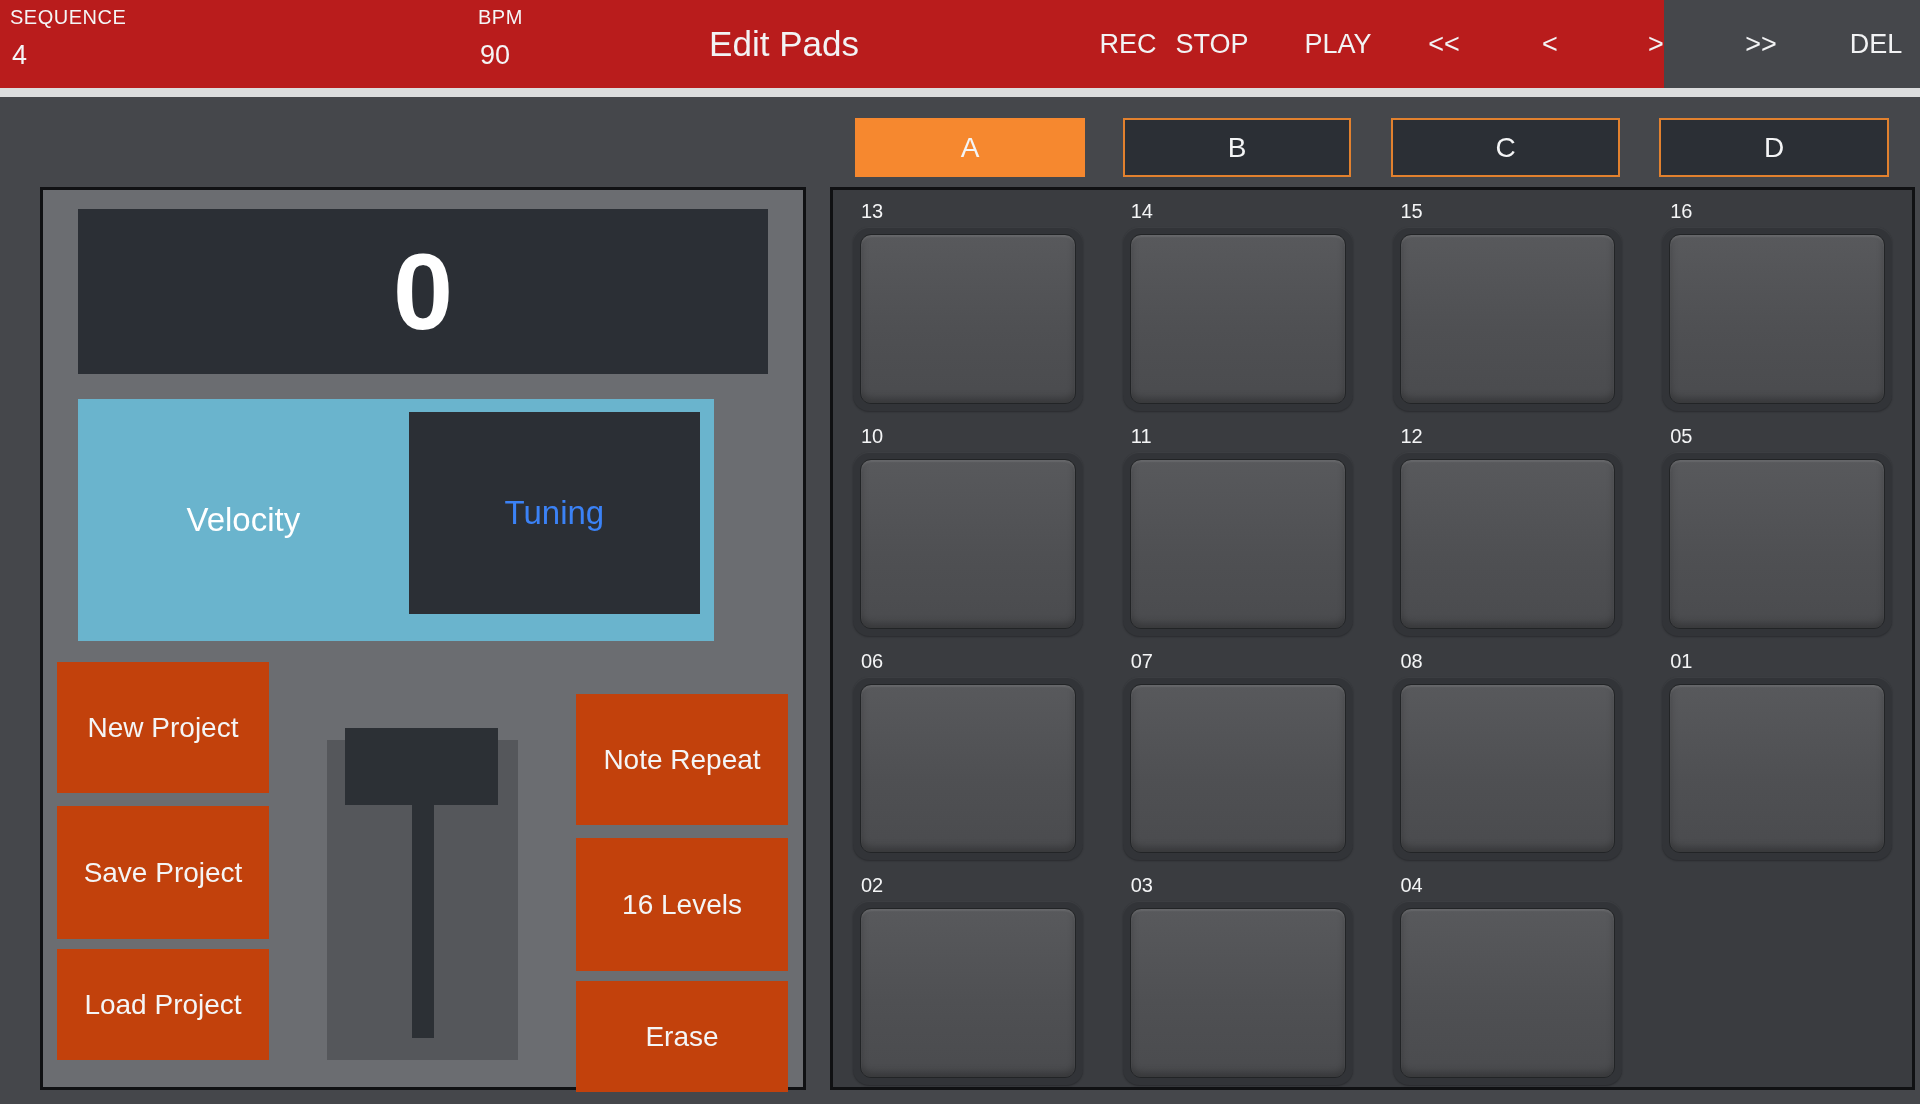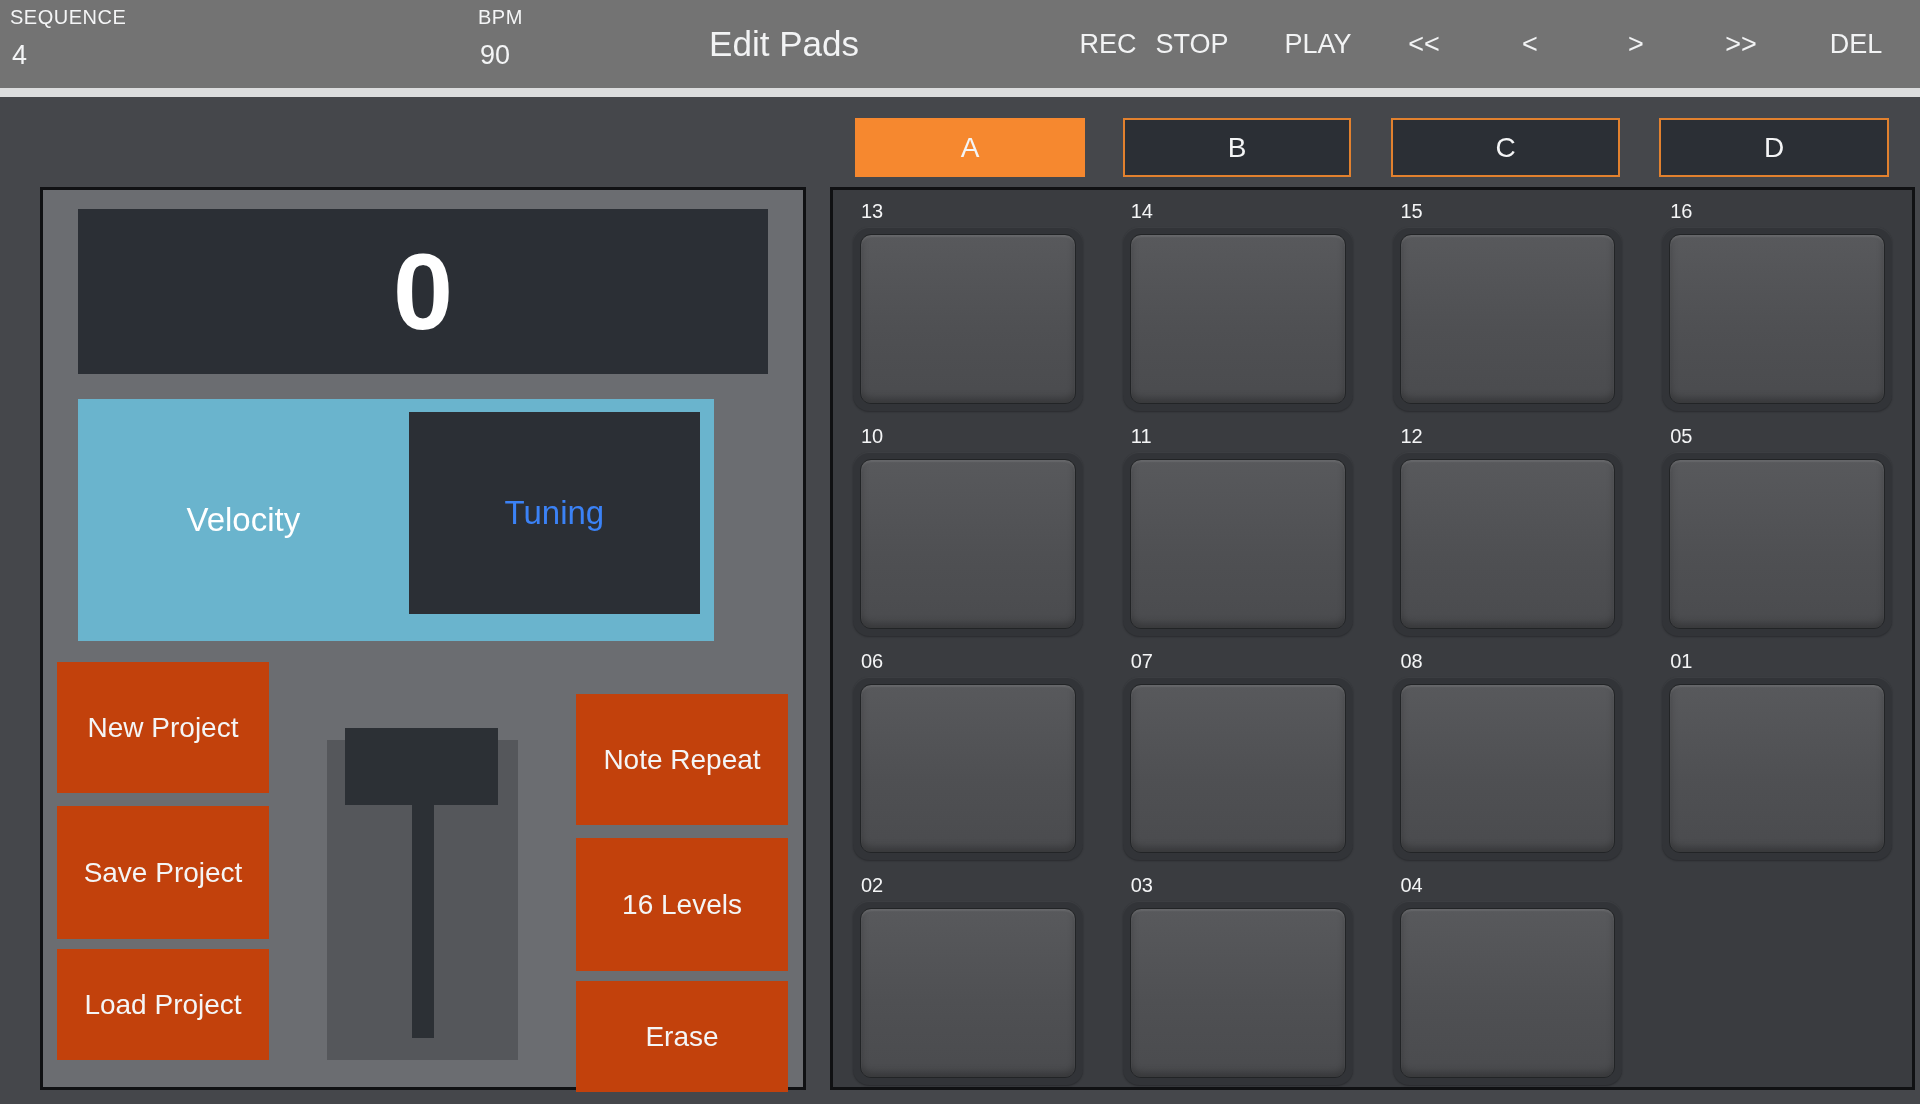--- a/index.html
+++ b/index.html
@@ -7,40 +7,40 @@
   body {
     position:relative;
     background:#45474b;
     font-family:"Liberation Sans", sans-serif;
     color:#f4f5f6;
     -webkit-font-smoothing:antialiased;
   }
 
   
   .topbar {
-    position:absolute; left:0; top:0; width:1920px; height:88px;
-    background:#737373;
+    position:absolute; left:0; top:0; width:1664px; height:88px;
+    background:#b91c1c;
   }
   .topbar-sep {
     position:absolute; left:0; top:88px; width:1920px; height:9px;
     background:#dcddde;
   }
   .param-group { position:absolute; top:0; height:88px; }
   .param-label { font-size:20px; color:#f4f5f6; position:absolute; top:6px; left:0; letter-spacing:0.5px; }
   .param-value { font-size:27px; color:#f4f5f6; position:absolute; top:40px; left:2px; }
   .seq-group { left:10px; }
   .bpm-group { left:478px; }
   .app-title {
     position:absolute; left:784px; top:44px; transform:translate(-50%,-50%);
     font-size:35px; color:#f2f3f4;
   }
   .tbtn {
     position:absolute; top:44px; transform:translate(-50%,-50%);
     font-size:27px; font-weight:500; color:#f2f3f4; cursor:pointer;
-    background:none; border:none; font-family:inherit; white-space:nowrap;
+    background:none; border:none; font-family:inherit; white-space:nowrap;margin-left:20px;
   }
   .tbtn.rec  { left:1108px; }
   .tbtn.stop { left:1192px; }
   .tbtn.play { left:1318px; }
   .tbtn.rw   { left:1424px; }
   .tbtn.prev { left:1530px; }
   .tbtn.next { left:1636px; }
   .tbtn.ff   { left:1741px; }
   .tbtn.del  { left:1856px; }
 

